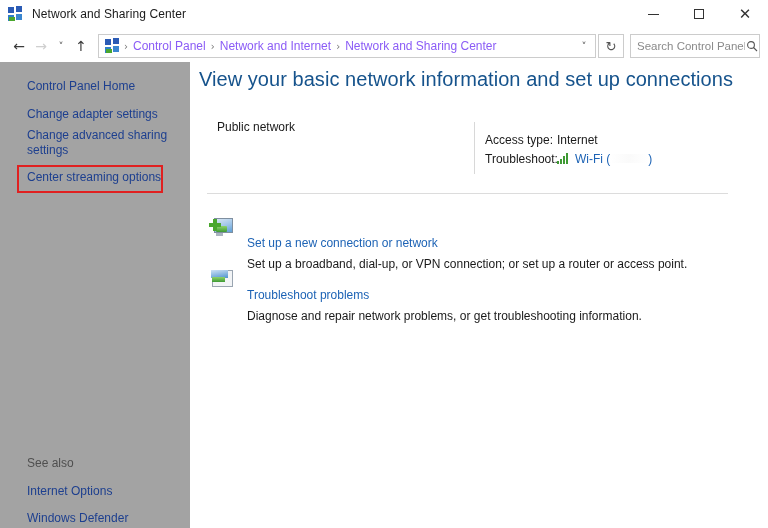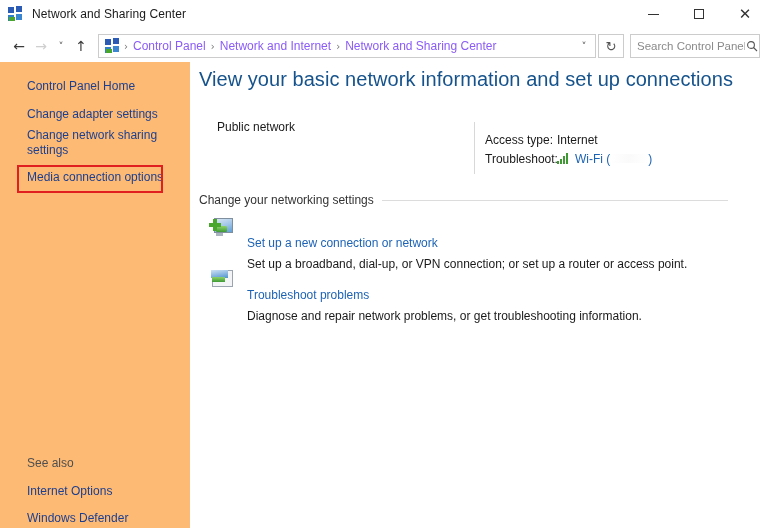--- a/index.html
+++ b/index.html
@@ -138,21 +138,21 @@
     top: 62px; left: 0;
     width: 768px; height: 466px;
     background: #ffffff;
   }
 
   
   .sidebar {
     position: absolute;
     left: 0; top: 0;
     width: 190px; height: 466px;
-    background: #fdba74;
+    background: #a3a3a3;
   }
   .side-link {
     font-size: 12px;
     color: #1d3f8f;
     padding: 3px 0 3px 27px;
     line-height: 15px;
     cursor: pointer;
     white-space: normal;
     width: 170px;
   }
@@ -357,22 +357,22 @@
       </span>
     </div>
   </div>
 
   <div class="content">
 
     <div class="sidebar">
       <div id="sideTop">
         <div class="side-link">Control Panel Home</div>
         <div class="side-link" style="margin-top:7px;">Change adapter settings</div>
-        <div class="side-link">Change network sharing settings</div>
-        <div class="side-link" style="margin-top:6px;">Media connection options</div>
+        <div class="side-link">Change advanced sharing settings</div>
+        <div class="side-link" style="margin-top:6px;">Center streaming options</div>
       </div>
 
       <div class="redbox"></div>
 
       <div id="sideSeeAlso">
         <div class="side-head">See also</div>
         <div class="side-link" style="margin-top:8px;">Internet Options</div>
         <div class="side-link" style="margin-top:6px;">Windows Defender Firewall</div>
       </div>
     </div>
@@ -401,21 +401,20 @@
                 <span class="wbar wb4"></span>
             </span>
             <span class="an-link">Wi-Fi (</span>
               <span class="redacted"></span>
               <span class="an-link">)</span>
           </div>
         </div>
       </div>
 
       <div class="section-head" id="sec2">
-        <span>Change your networking settings</span>
         <span class="rule"></span>
       </div>
 
       <div class="task" id="task1">
         <div class="task-icon">
           <span class="mon"></span>
           <span class="mon-base"></span>
           <span class="mon-green"></span>
           <span class="plus-wrap">
               <span class="plus-v"></span>

